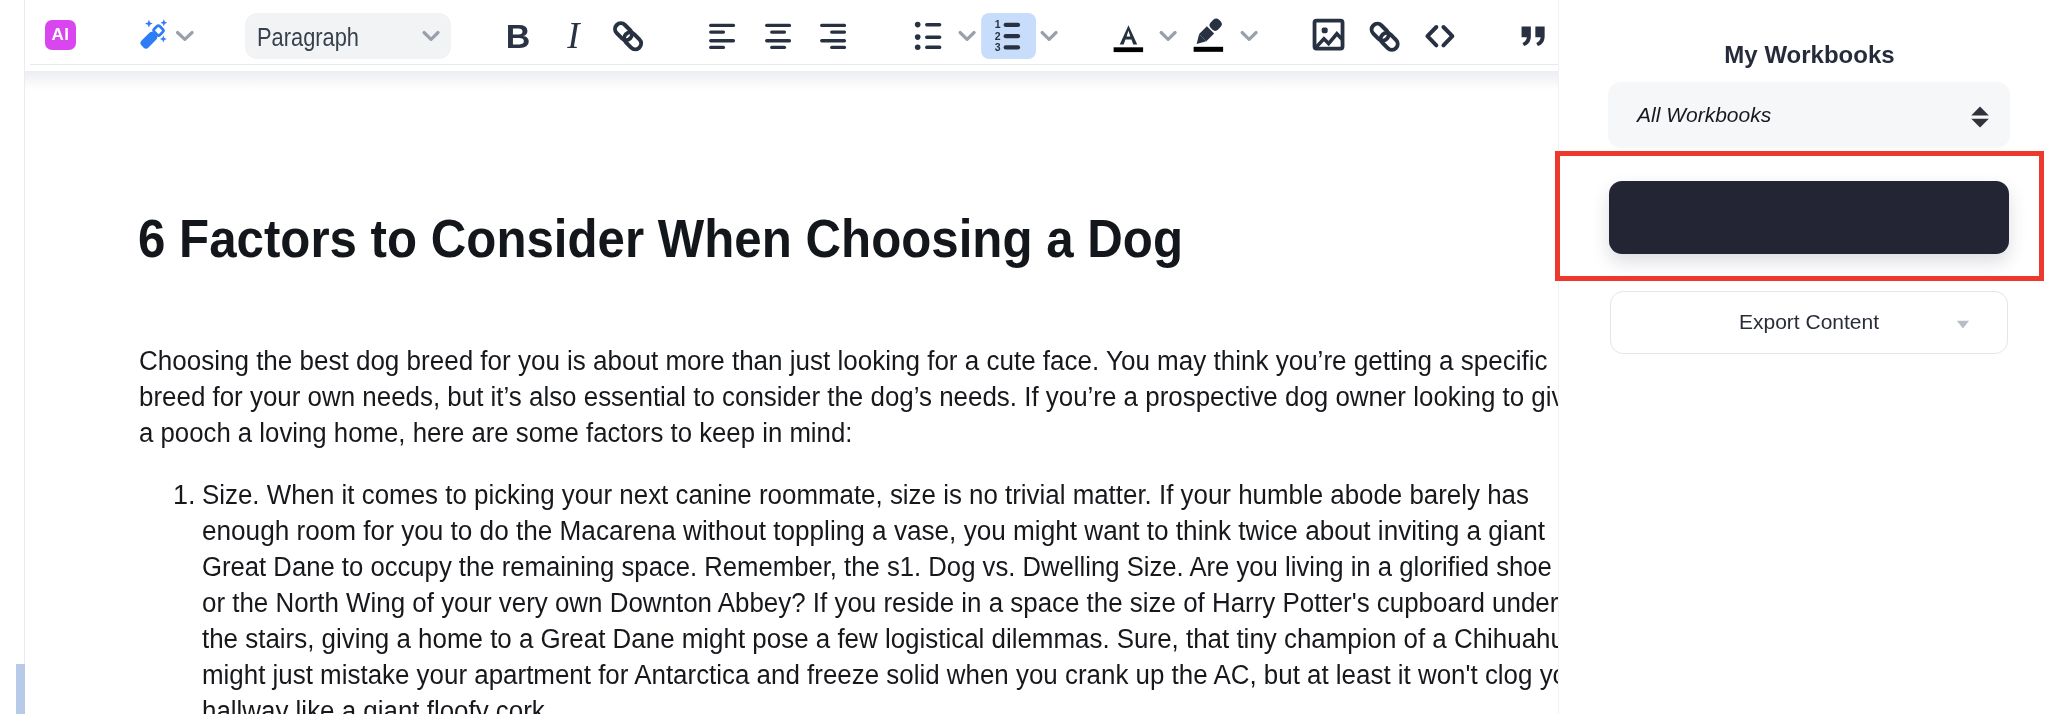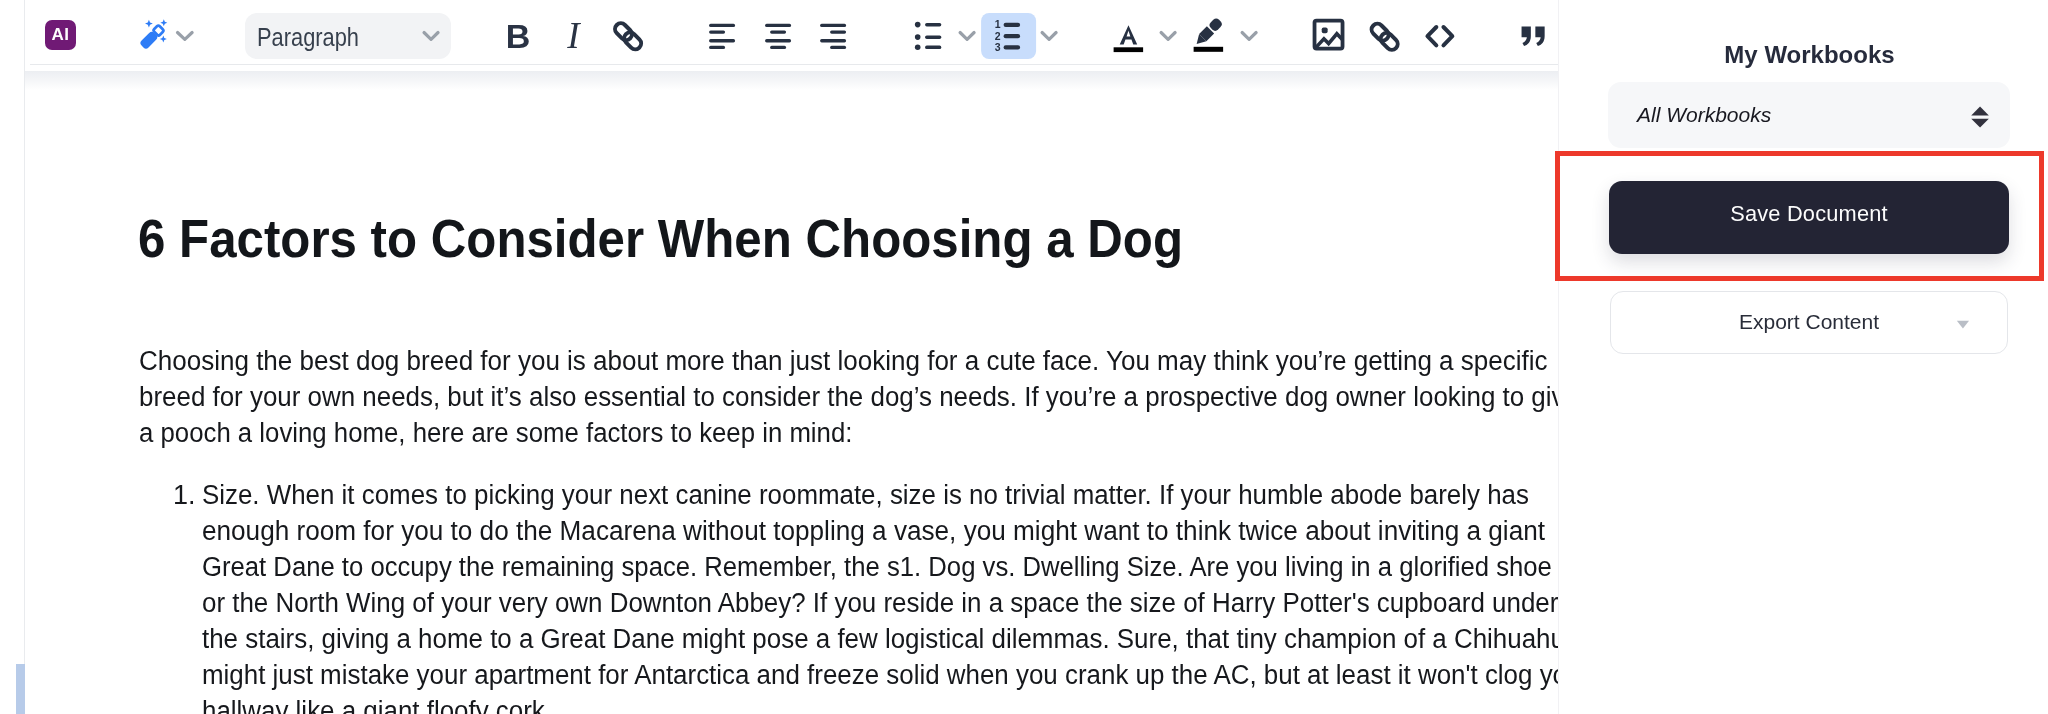--- a/index.html
+++ b/index.html
@@ -9,21 +9,21 @@
   .abs { position:absolute; }
   #stage { position:relative; width:2048px; height:714px; overflow:hidden; background:#fff; opacity:0.999; }
   
   #vline { left:24px; top:0; width:1px; height:714px; background:#e9ebee; }
   #hline { left:30px; top:64px; width:1528px; height:1px; background:#e7e9ec; }
   #shadowband { left:25px; top:71px; width:1533px; height:19px;
     background:linear-gradient(180deg,#eceef2 0%, #f5f6f8 50%, #ffffff 100%); }
   #bluebar { left:16px; top:664px; width:9px; height:50px; background:#b7cbe9; }
 
   
-  #aibadge { left:45px; top:20px; width:31px; height:30px; border-radius:7px; background:#701a75;
+  #aibadge { left:45px; top:20px; width:31px; height:30px; border-radius:7px; background:#d946ef;
     color:rgba(255,255,255,0.99); font-weight:bold; font-size:17px; text-align:center; line-height:30px; letter-spacing:0.5px;  transform:scale(1.0001) translateZ(0); transform-origin:center; }
   #pill { left:244.5px; top:13px; width:206.5px; height:45.5px; border-radius:12px; background:#f2f3f5; }
   #pilltext { left:257px; top:21.7px; line-height:30px; font-size:26px; color:rgba(53,62,75,0.99);
     transform:scaleX(0.84) translateZ(0); transform-origin:left top; }
   .bold-b { left:505px; top:16.4px; width:26px; font-weight:bold; font-size:34px;
     color:rgba(39,49,66,0.99); text-align:center; line-height:40px;  transform:scale(1.0001) translateZ(0); transform-origin:center; }
   .ital-i { left:560px; top:15.4px; width:27px; font-family:"Liberation Serif", serif;
     font-style:italic; font-size:37px; color:rgba(39,49,66,0.99); text-align:center; line-height:42px;  transform:scale(1.0001) translateZ(0); transform-origin:center; }
 
   
@@ -173,21 +173,20 @@
       <path transform="translate(1535.2,26.4)" d="M0,0 H9.3 V9.6 C9.3,15.8 5.9,18.6 2.5,19.6 L0.9,16.7 C3.7,15.3 5.1,13.3 5.3,10.9 H0 Z"></path>
     </g>
   </svg>
 
   <div class="abs" id="sidebar"></div>
   <div class="abs" id="sbtitle">My Workbooks</div>
   <div class="abs" id="select"></div>
   <div class="abs" id="selecttext">All Workbooks</div>
   <div class="abs" id="savebtn"></div>
   <div class="abs" id="redrect"></div>
-  <div class="abs" id="savetext">Save Document</div>
   <div class="abs" id="exportbtn"></div>
   <div class="abs" id="exporttext">Export Content</div>
   <svg class="abs" style="left:1558px;top:0" width="490" height="714">
     <path d="M422,106.6 L430.8,115.4 H413.2 Z" fill="#32323e"></path>
     <path d="M422,127.6 L413.2,118.8 H430.8 Z" fill="#32323e"></path>
     <path d="M398.8,320.7 H411 L404.9,328.5 Z" fill="#b9bec6"></path>
   </svg>
 </div>
 
 </body></html>

